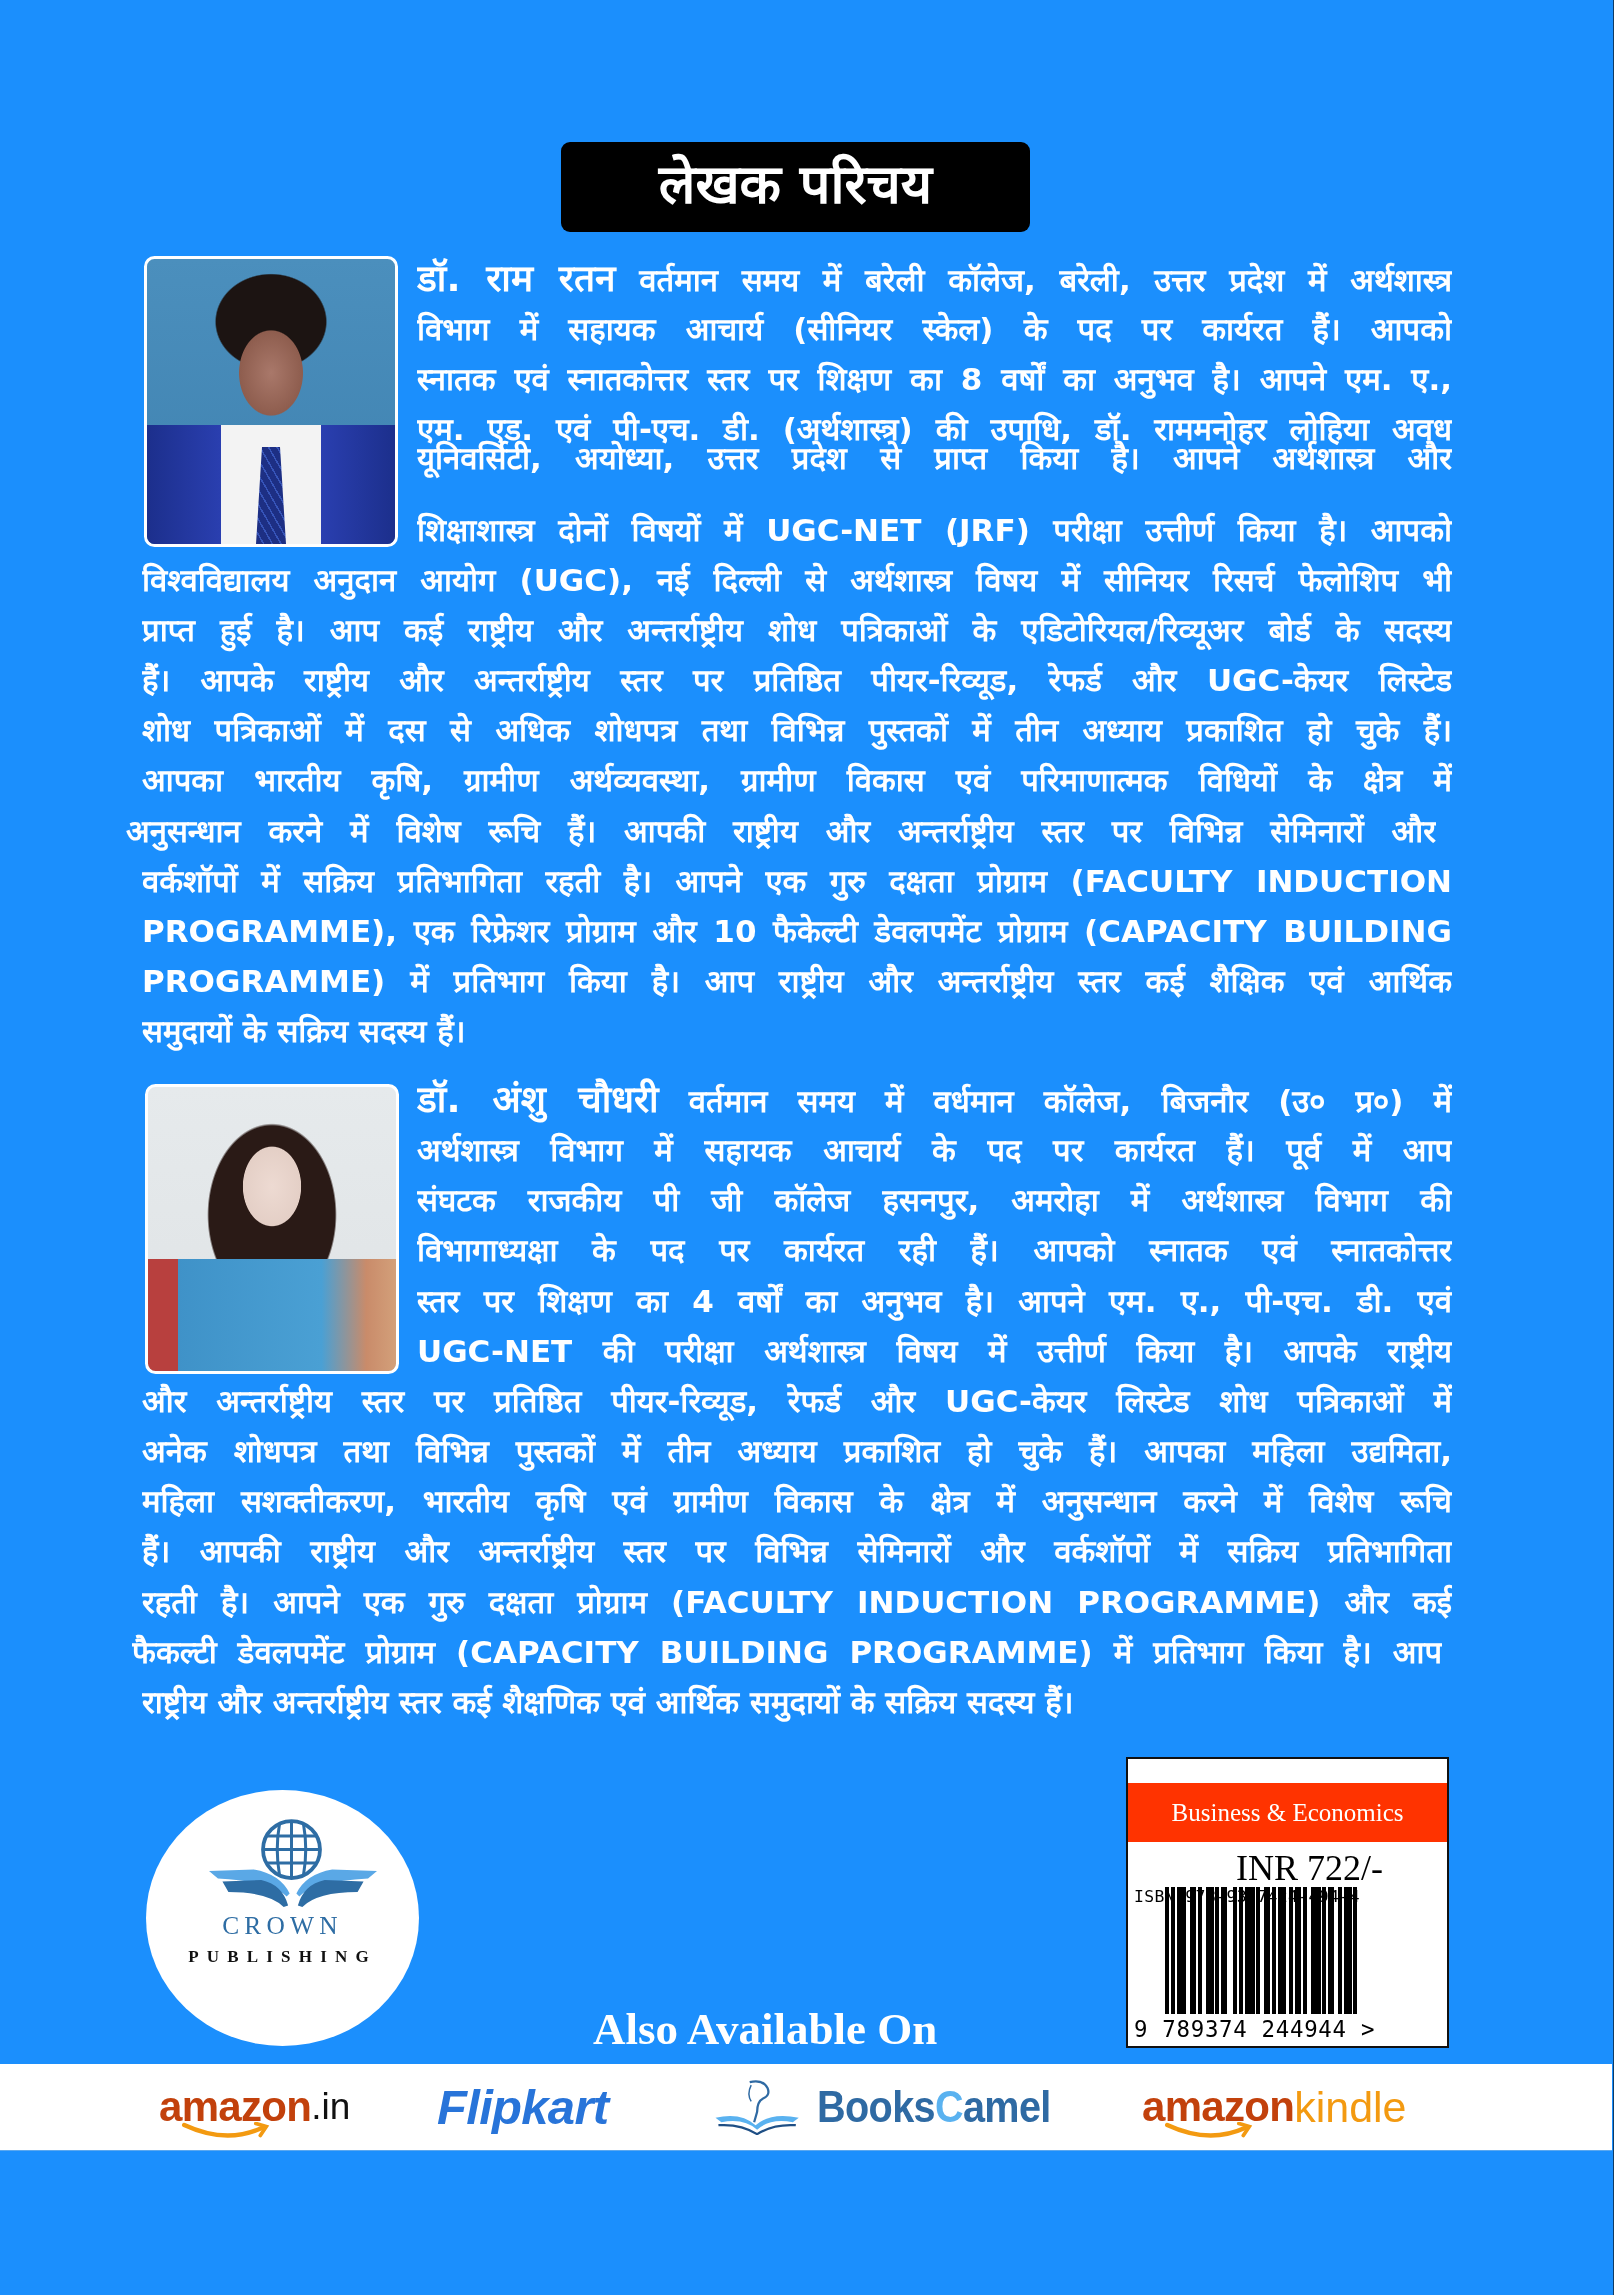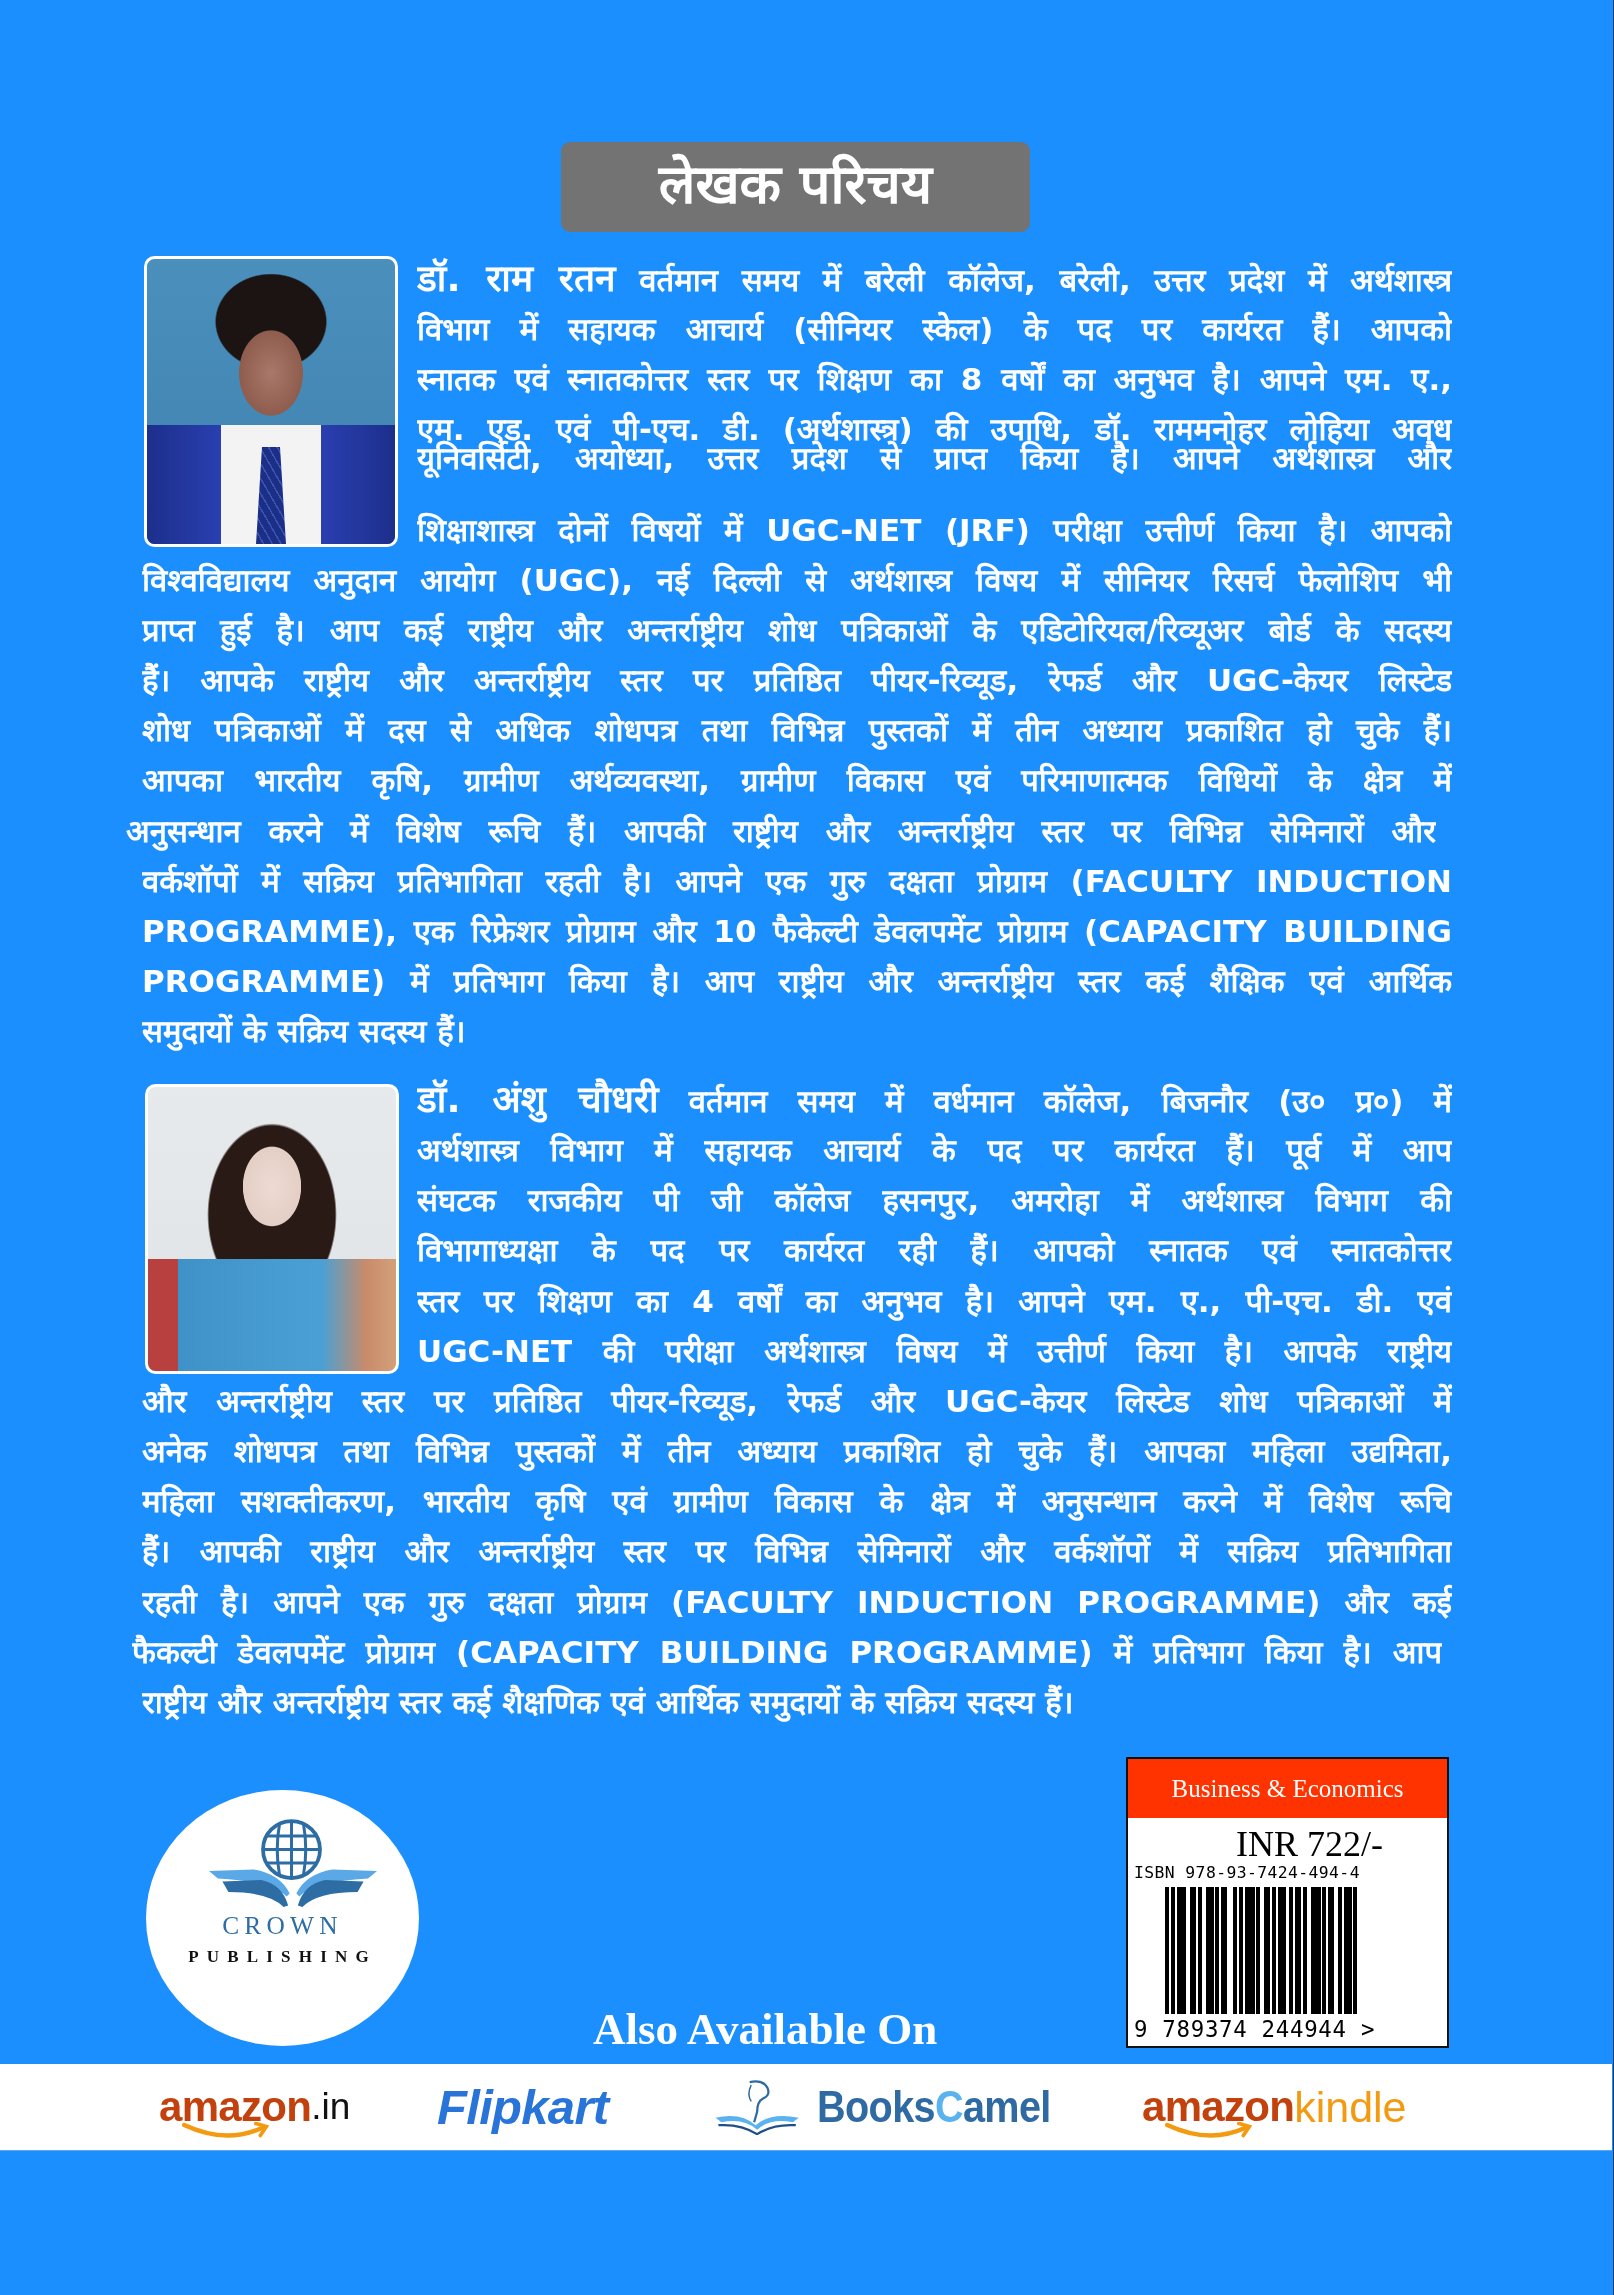--- a/index.html
+++ b/index.html
@@ -4,21 +4,21 @@
 <style>
   html, body { margin: 0; padding: 0; }
   body {
     width: 1615px; height: 2295px; position: relative; overflow: hidden;
     background: #1b8ffd;
     font-family: "DejaVu Sans", sans-serif;
   }
   .edge-strip { position: absolute; right: 0; top: 0; width: 2.2px; height: 2295px; background: #0d3b66; }
   .heading-box {
     position: absolute; left: 561px; top: 142px; width: 469px; height: 90px;
-    background: #737373; border-radius: 9px;
+    background: #000000; border-radius: 9px;
     display: flex; align-items: center; justify-content: center;
   }
   .heading-text { color: #fff; font-size: 54px; font-weight: bold; line-height: 1; padding-bottom: 4.5px; }
 
   .photo {
     position: absolute; width: 248px; border: 3px solid #fff; border-radius: 10.5px;
     overflow: hidden; box-sizing: content-box;
   }
   .photo-1 { left: 144px; top: 256px; height: 285px;
     background:
@@ -44,21 +44,21 @@
   .bio-line {
     position: absolute; height: 50px; line-height: 50px; white-space: nowrap;
     text-align: justify; text-align-last: justify; overflow: hidden;
   }
   .bio-name { font-size: 37px; }
 
   .barcode-box {
     position: absolute; left: 1126px; top: 1757px; width: 319px; height: 287px;
     border: 2.2px solid #111; background: #fff;
   }
-  .category-band { height: 59px; background: #ff3300; display: flex; align-items: center; justify-content: center; }
+  .category-band { height: 59px; background: #ff3300; display: flex; align-items: center; justify-content: center; margin-top: 24px; }
   .category-text { color: #fff; font-family: "Liberation Serif", serif; font-size: 25px; }
   .price-text { text-align: center; font-family: "Liberation Serif", serif; font-size: 36px; color: #000; line-height: 1; margin-top: 7.5px; margin-left: 44px; }
   .isbn-text { font-family: "DejaVu Sans Mono", monospace; font-size: 16.4px; color: #000; padding-left: 6px; margin-top: 1.5px; letter-spacing: 0.4px; }
   .bars { position: absolute; left: 37px; top: 128px; width: 206px; height: 127px; }
   .bars span { position: absolute; top: 0; bottom: 0; background: #000; }
   .barcode-digits { position: absolute; left: 6px; bottom: 4.5px; font-family: "DejaVu Sans Mono", monospace; font-size: 22.4px; color: #000; letter-spacing: 0.7px; }
 
   .publisher-logo {
     position: absolute; left: 146px; top: 1790px; width: 273px; height: 256px;
     border-radius: 50%; background: #fff;

